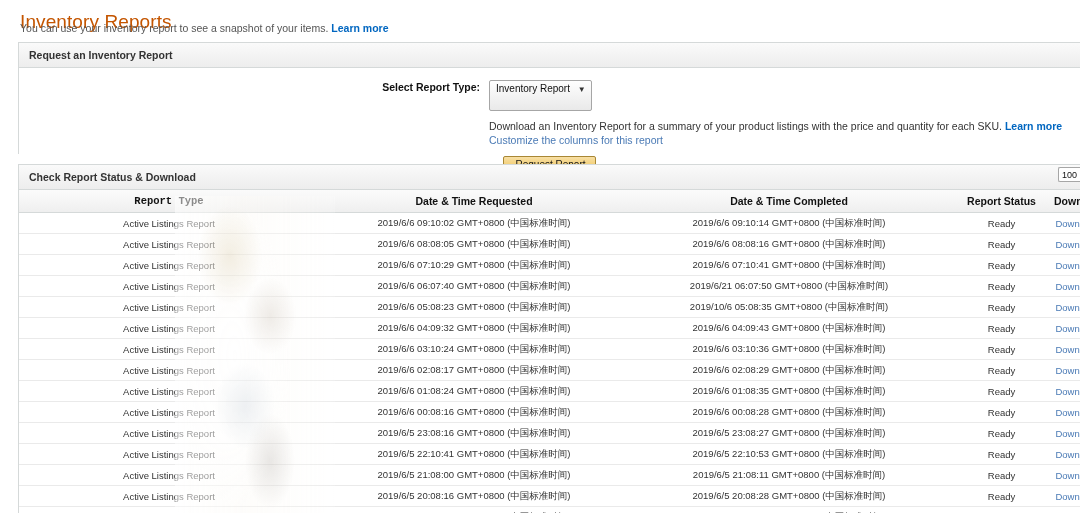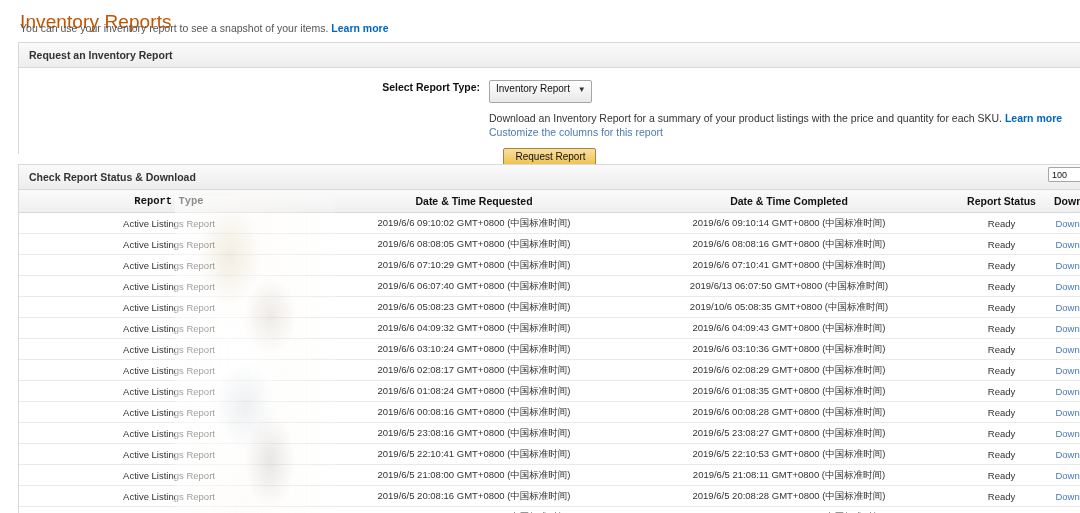--- a/index.html
+++ b/index.html
@@ -51,21 +51,21 @@
     font-size: 10.5px; font-weight: bold; color: #111;
     padding-right: 9px; padding-top: 3px;
   }
   .form-field { flex: 1; }
   .select-box {
     display: inline-block;
     border: 1px solid #a6a6a6;
     border-radius: 2px;
     background: linear-gradient(to bottom,#fefefe 0%,#e9e9e9 100%);
     font-size: 10px; color: #111;
-    padding: 2px 5px 6px 6px;
+    padding: 2px 5px 14px 6px;
     line-height: 12px;
     cursor: pointer;
     min-width: 74px;
   }
   .select-box .caret { margin-left: 5px; font-size: 8px; color: #333; }
   .help-text {
     font-size: 10.5px; color: #333;
     margin-top: 8px; line-height: 1.35;
   }
   .help-text a.bold-link { color: #0066c0; text-decoration: none; font-weight: bold; }
@@ -79,21 +79,21 @@
     font-size: 10px; color: #111;
     padding: 2px 9px 3px 11px;
     cursor: pointer;
     font-family: "Liberation Sans", sans-serif;
   }
 
   
   #status-panel { top: 164px; bottom: -1px; }
   .rows-input {
     position: absolute; right: 0px; top: 2px;
-    width: 32px; height: 15px;
+    width: 22px; height: 15px;
     border: 1px solid #a6a6a6; border-right: none;
     border-radius: 2px 0 0 2px;
     background: #fff;
     font-size: 9px; color: #111;
     padding: 0 3px; line-height: 13px;
     font-family: "Liberation Sans", sans-serif;
   }
 
   table.reports { width: 100%; border-collapse: collapse; table-layout: fixed; }
   table.reports th {
@@ -216,21 +216,21 @@
             <tr>
               <td class="c-type">Active Listings Report</td>
               <td class="c-req">2019/6/6 07:10:29 GMT+0800 (中国标准时间)</td>
               <td class="c-comp">2019/6/6 07:10:41 GMT+0800 (中国标准时间)</td>
               <td class="c-status">Ready</td>
               <td class="c-dl"><a href="#" class="dl-link">Download</a></td>
             </tr>
             <tr>
               <td class="c-type">Active Listings Report</td>
               <td class="c-req">2019/6/6 06:07:40 GMT+0800 (中国标准时间)</td>
-              <td class="c-comp">2019/6/13 06:07:50 GMT+0800 (中国标准时间)</td>
+              <td class="c-comp">2019/6/21 06:07:50 GMT+0800 (中国标准时间)</td>
               <td class="c-status">Ready</td>
               <td class="c-dl"><a href="#" class="dl-link">Download</a></td>
             </tr>
             <tr>
               <td class="c-type">Active Listings Report</td>
               <td class="c-req">2019/6/6 05:08:23 GMT+0800 (中国标准时间)</td>
               <td class="c-comp">2019/10/6 05:08:35 GMT+0800 (中国标准时间)</td>
               <td class="c-status">Ready</td>
               <td class="c-dl"><a href="#" class="dl-link">Download</a></td>
             </tr>

